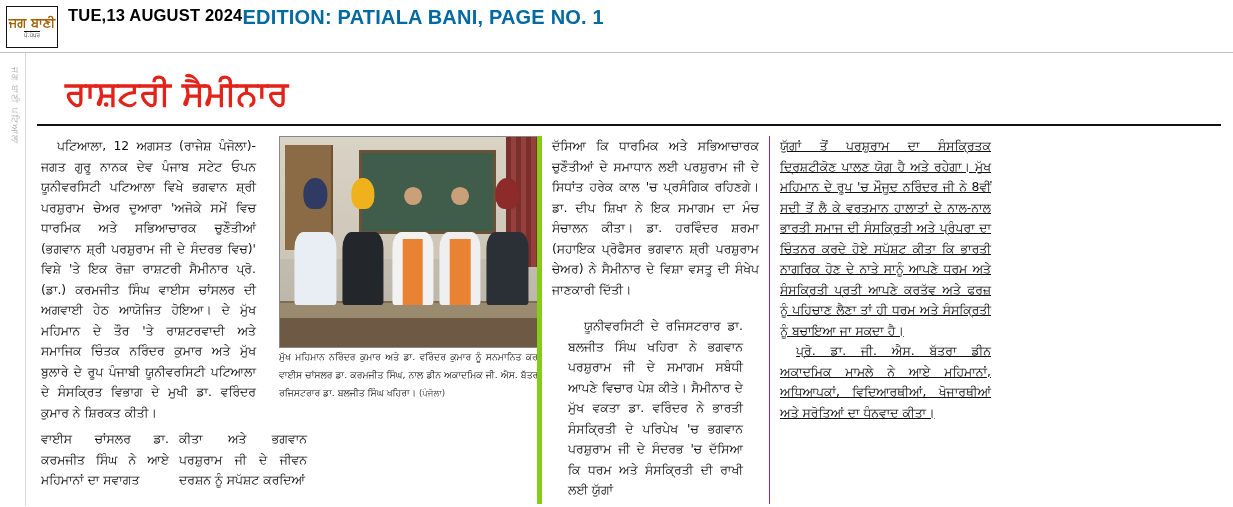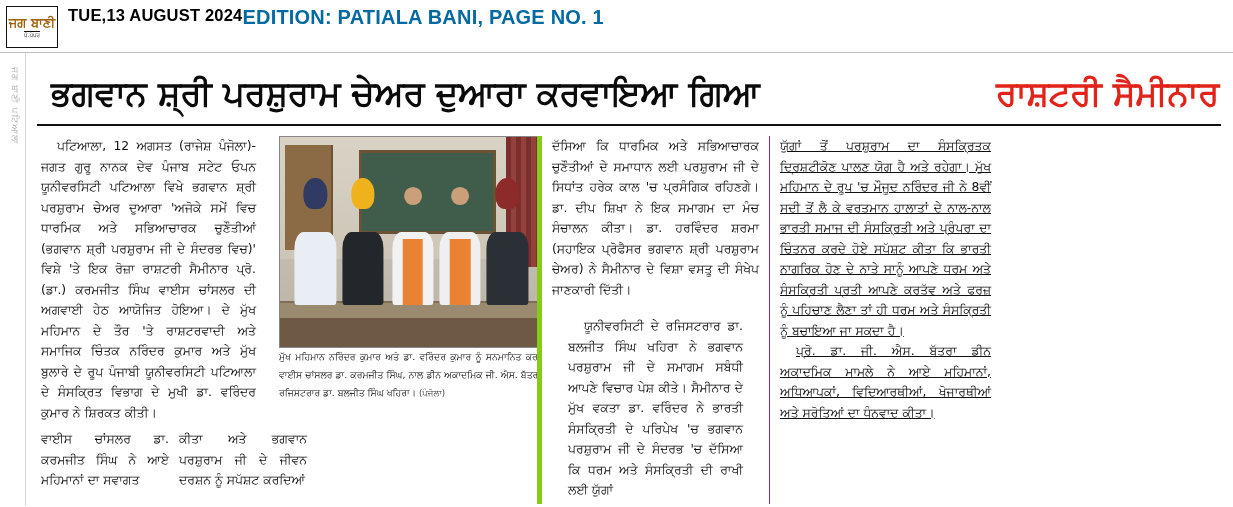--- a/index.html
+++ b/index.html
@@ -272,21 +272,20 @@
 
 <div class="page">
 
   <div class="left-strip">
     <div class="left-strip-text">ਜਗ ਬਾਣੀ ਪਟਿਆਲਾ</div>
   </div>
 
   <div class="content">
 
     <div class="headline">
-      <div class="headline-main">ਭਗਵਾਨ ਸ਼੍ਰੀ ਪਰਸ਼ੁਰਾਮ ਚੇਅਰ ਦੁਆਰਾ ਕਰਵਾਇਆ ਗਿਆ</div>
       <div class="headline-accent">ਰਾਸ਼ਟਰੀ ਸੈਮੀਨਾਰ</div>
     </div>
 
     <div class="cols">
 
       <div class="col col-left">
         <div class="lead-wrap">
 
           <div class="lead-col">
             <p class="p-indent" style="margin:0;">ਪਟਿਆਲਾ, 12 ਅਗਸਤ (ਰਾਜੇਸ਼ ਪੰਜੋਲਾ)- ਜਗਤ ਗੁਰੂ ਨਾਨਕ ਦੇਵ ਪੰਜਾਬ ਸਟੇਟ ਓਪਨ ਯੂਨੀਵਰਸਿਟੀ ਪਟਿਆਲਾ ਵਿਖੇ ਭਗਵਾਨ ਸ਼੍ਰੀ ਪਰਸ਼ੁਰਾਮ ਚੇਅਰ ਦੁਆਰਾ 'ਅਜੋਕੇ ਸਮੇਂ ਵਿਚ ਧਾਰਮਿਕ ਅਤੇ ਸਭਿਆਚਾਰਕ ਚੁਣੌਤੀਆਂ (ਭਗਵਾਨ ਸ਼੍ਰੀ ਪਰਸ਼ੁਰਾਮ ਜੀ ਦੇ ਸੰਦਰਭ ਵਿਚ)' ਵਿਸ਼ੇ 'ਤੇ ਇਕ ਰੋਜ਼ਾ ਰਾਸ਼ਟਰੀ ਸੈਮੀਨਾਰ ਪ੍ਰੋ. (ਡਾ.) ਕਰਮਜੀਤ ਸਿੰਘ ਵਾਈਸ ਚਾਂਸਲਰ ਦੀ ਅਗਵਾਈ ਹੇਠ ਆਯੋਜਿਤ ਹੋਇਆ। ਦੇ ਮੁੱਖ ਮਹਿਮਾਨ ਦੇ ਤੌਰ 'ਤੇ ਰਾਸ਼ਟਰਵਾਦੀ ਅਤੇ ਸਮਾਜਿਕ ਚਿੰਤਕ ਨਰਿੰਦਰ ਕੁਮਾਰ ਅਤੇ ਮੁੱਖ ਬੁਲਾਰੇ ਦੇ ਰੂਪ ਪੰਜਾਬੀ ਯੂਨੀਵਰਸਿਟੀ ਪਟਿਆਲਾ ਦੇ ਸੰਸਕ੍ਰਿਤ ਵਿਭਾਗ ਦੇ ਮੁਖੀ ਡਾ. ਵਰਿੰਦਰ ਕੁਮਾਰ ਨੇ ਸ਼ਿਰਕਤ ਕੀਤੀ।</p>

